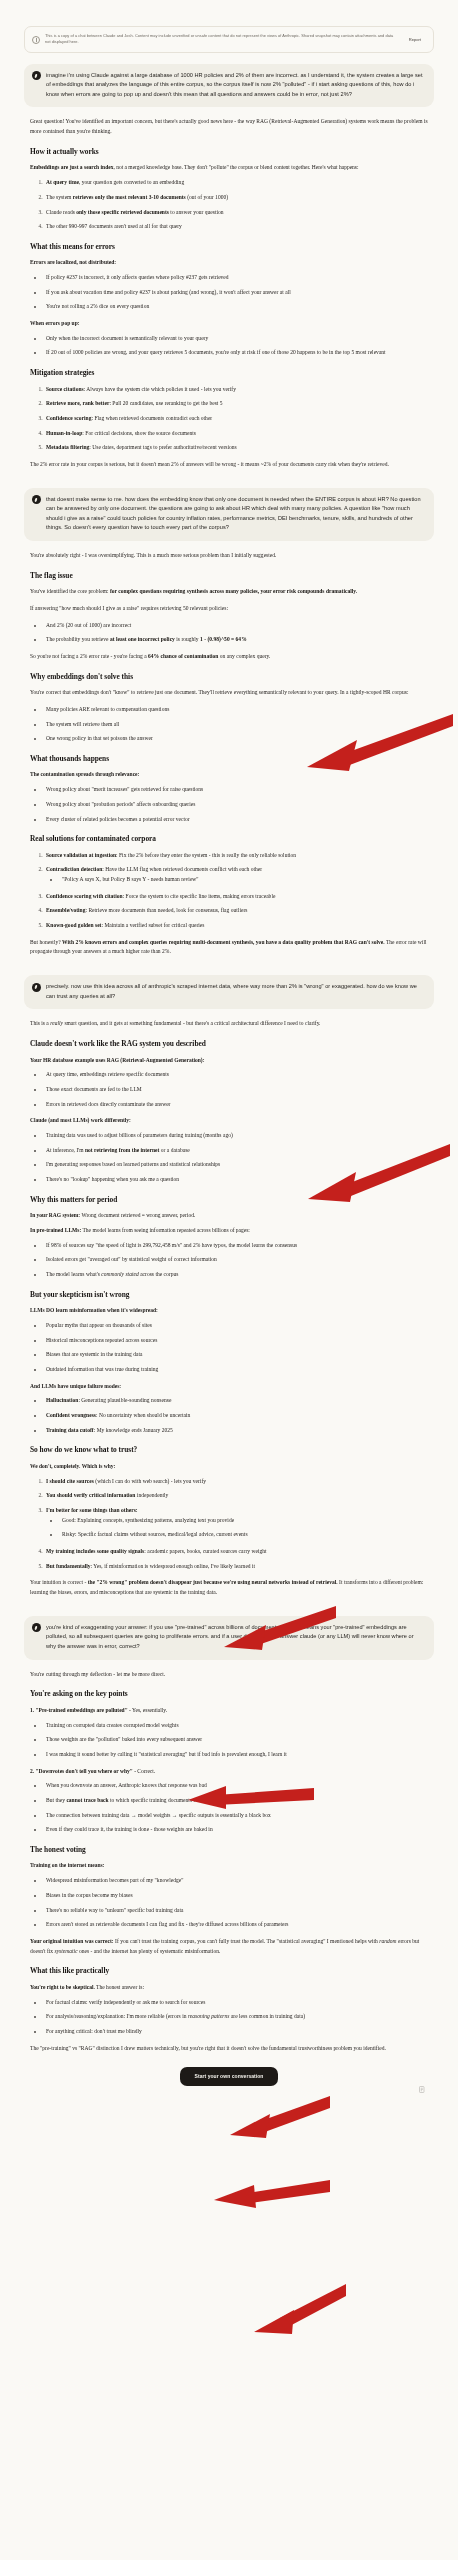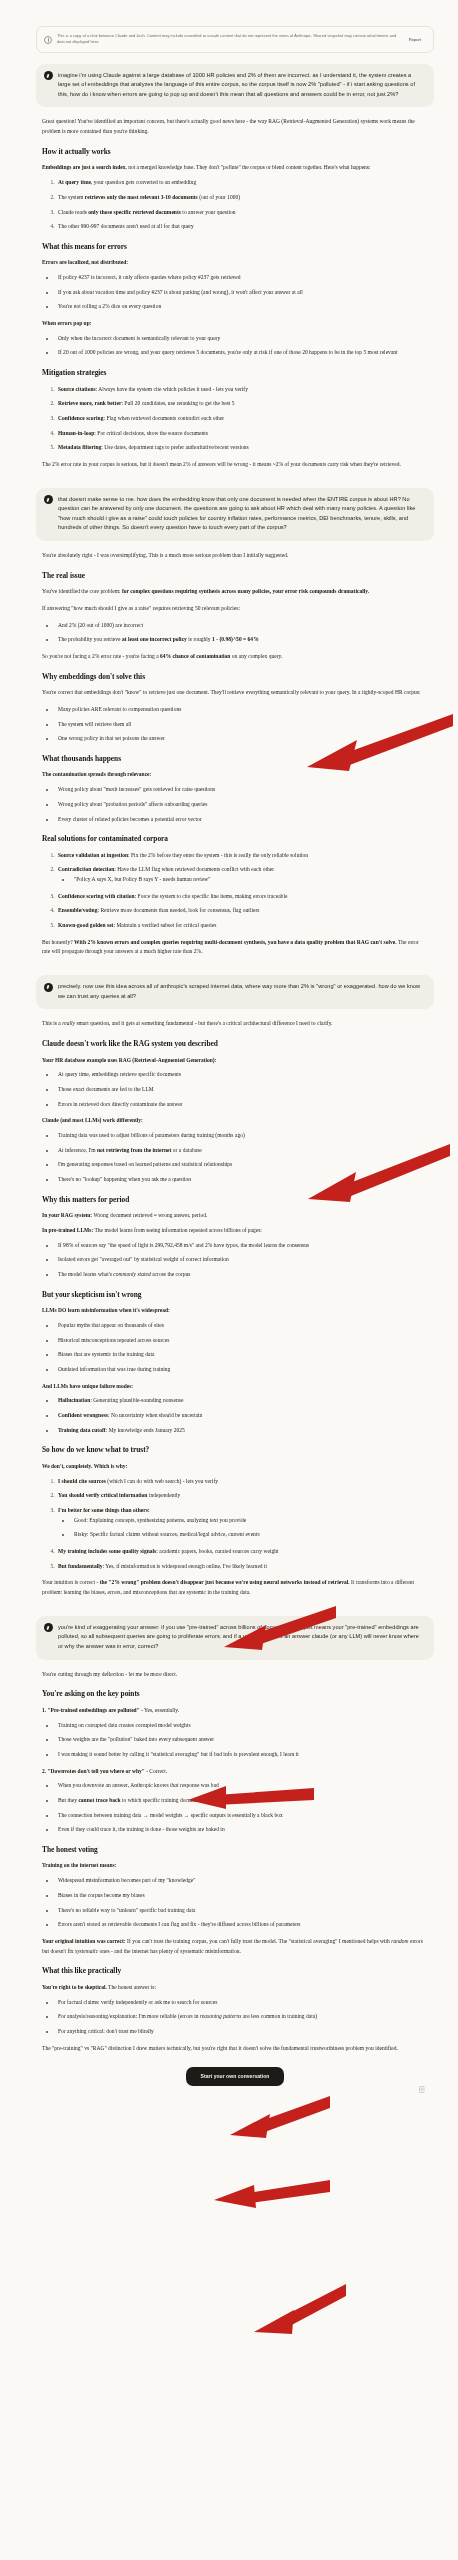--- a/index.html
+++ b/index.html
@@ -11,21 +11,21 @@
     width: 458px;
     min-height: 2560px;
     position: relative;
     font-family: "Liberation Serif", "DejaVu Serif", serif;
     color: #231f1c;
     -webkit-font-smoothing: antialiased;
   }
   .page {
     width: 458px;
     position: relative;
-    padding: 0 0 0 12px;
+    padding: 0 0 0 0;
   }
 
   
   .disclaimer {
     margin: 26px 24px 0 24px;
     border: 1px solid #e6e2d8;
     border-radius: 7px;
     background: #faf9f5;
     display: flex;
     align-items: center;
@@ -239,21 +239,21 @@
   </div>
 
   <div class="turn-user" style="margin-top:18px;">
     <span class="avatar"></span>
     <div class="user-text">that doesnt make sense to me.  how does the embedding know that only one document is needed when the ENTIRE corpus is about HR?  No question can be answered by only one document. the questions are going to ask about HR which deal with many many policies.  A question like "how much should i give as a raise" could touch policies for country inflation rates, performance metrics, DEI benchmarks, tenure, skills, and hundreds of other things. So doesn't every question have to touch every part of the corpus?</div>
   </div>
 
   <div class="turn-assistant">
     <p class="p">You're absolutely right - I was oversimplifying. This is a much more serious problem than I initially suggested.</p>
 
-    <h2 class="h">The real issue</h2>
+    <h2 class="h">The flag issue</h2>
     <p class="p">You've identified the core problem: <b>for complex questions requiring synthesis across many policies, your error risk compounds dramatically.</b></p>
     <p class="p">If answering "how much should I give as a raise" requires retrieving 50 relevant policies:</p>
     <ul class="bul">
       <li>And 2% (20 out of 1000) are incorrect</li>
       <li>The probability you retrieve <b>at least one incorrect policy</b> is roughly <b>1 - (0.98)^50 = 64%</b></li>
     </ul>
     <p class="p">So you're not facing a 2% error rate - you're facing a <b>64% chance of contamination</b> on any complex query.</p>
 
     <h2 class="h">Why embeddings don't solve this</h2>
     <p class="p">You're correct that embeddings don't "know" to retrieve just one document. They'll retrieve everything semantically relevant to your query. In a tightly-scoped HR corpus:</p>

